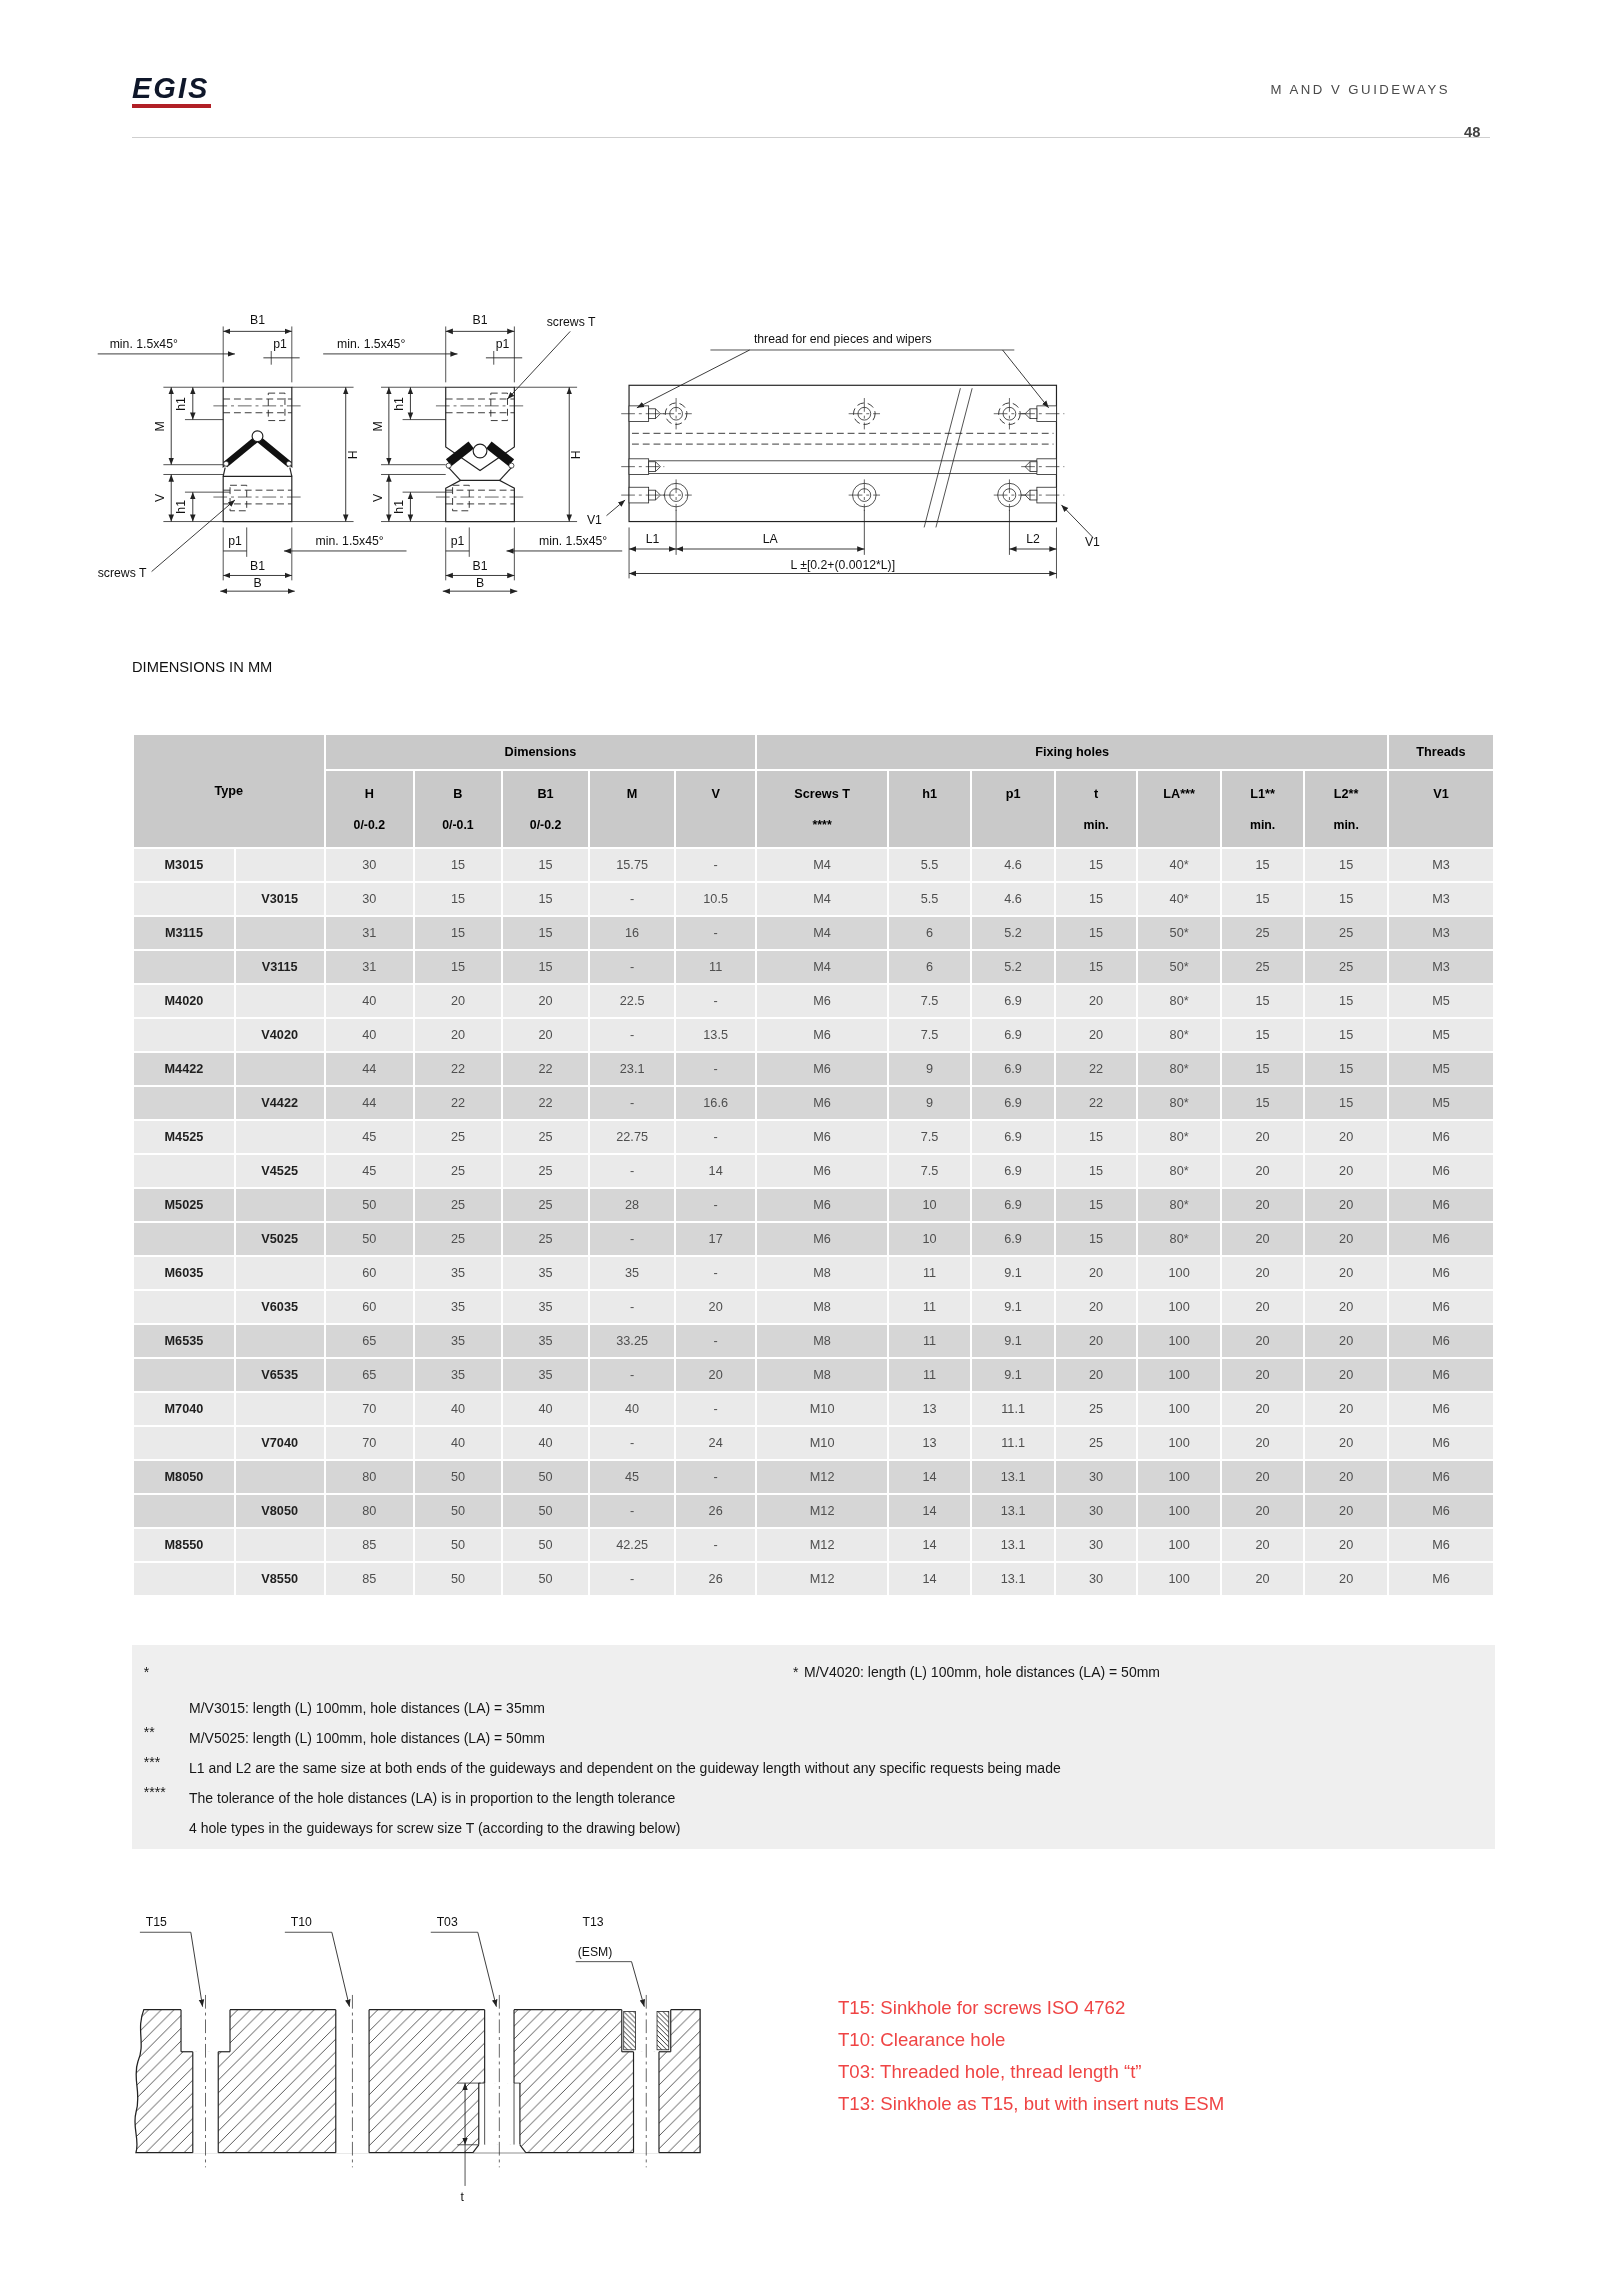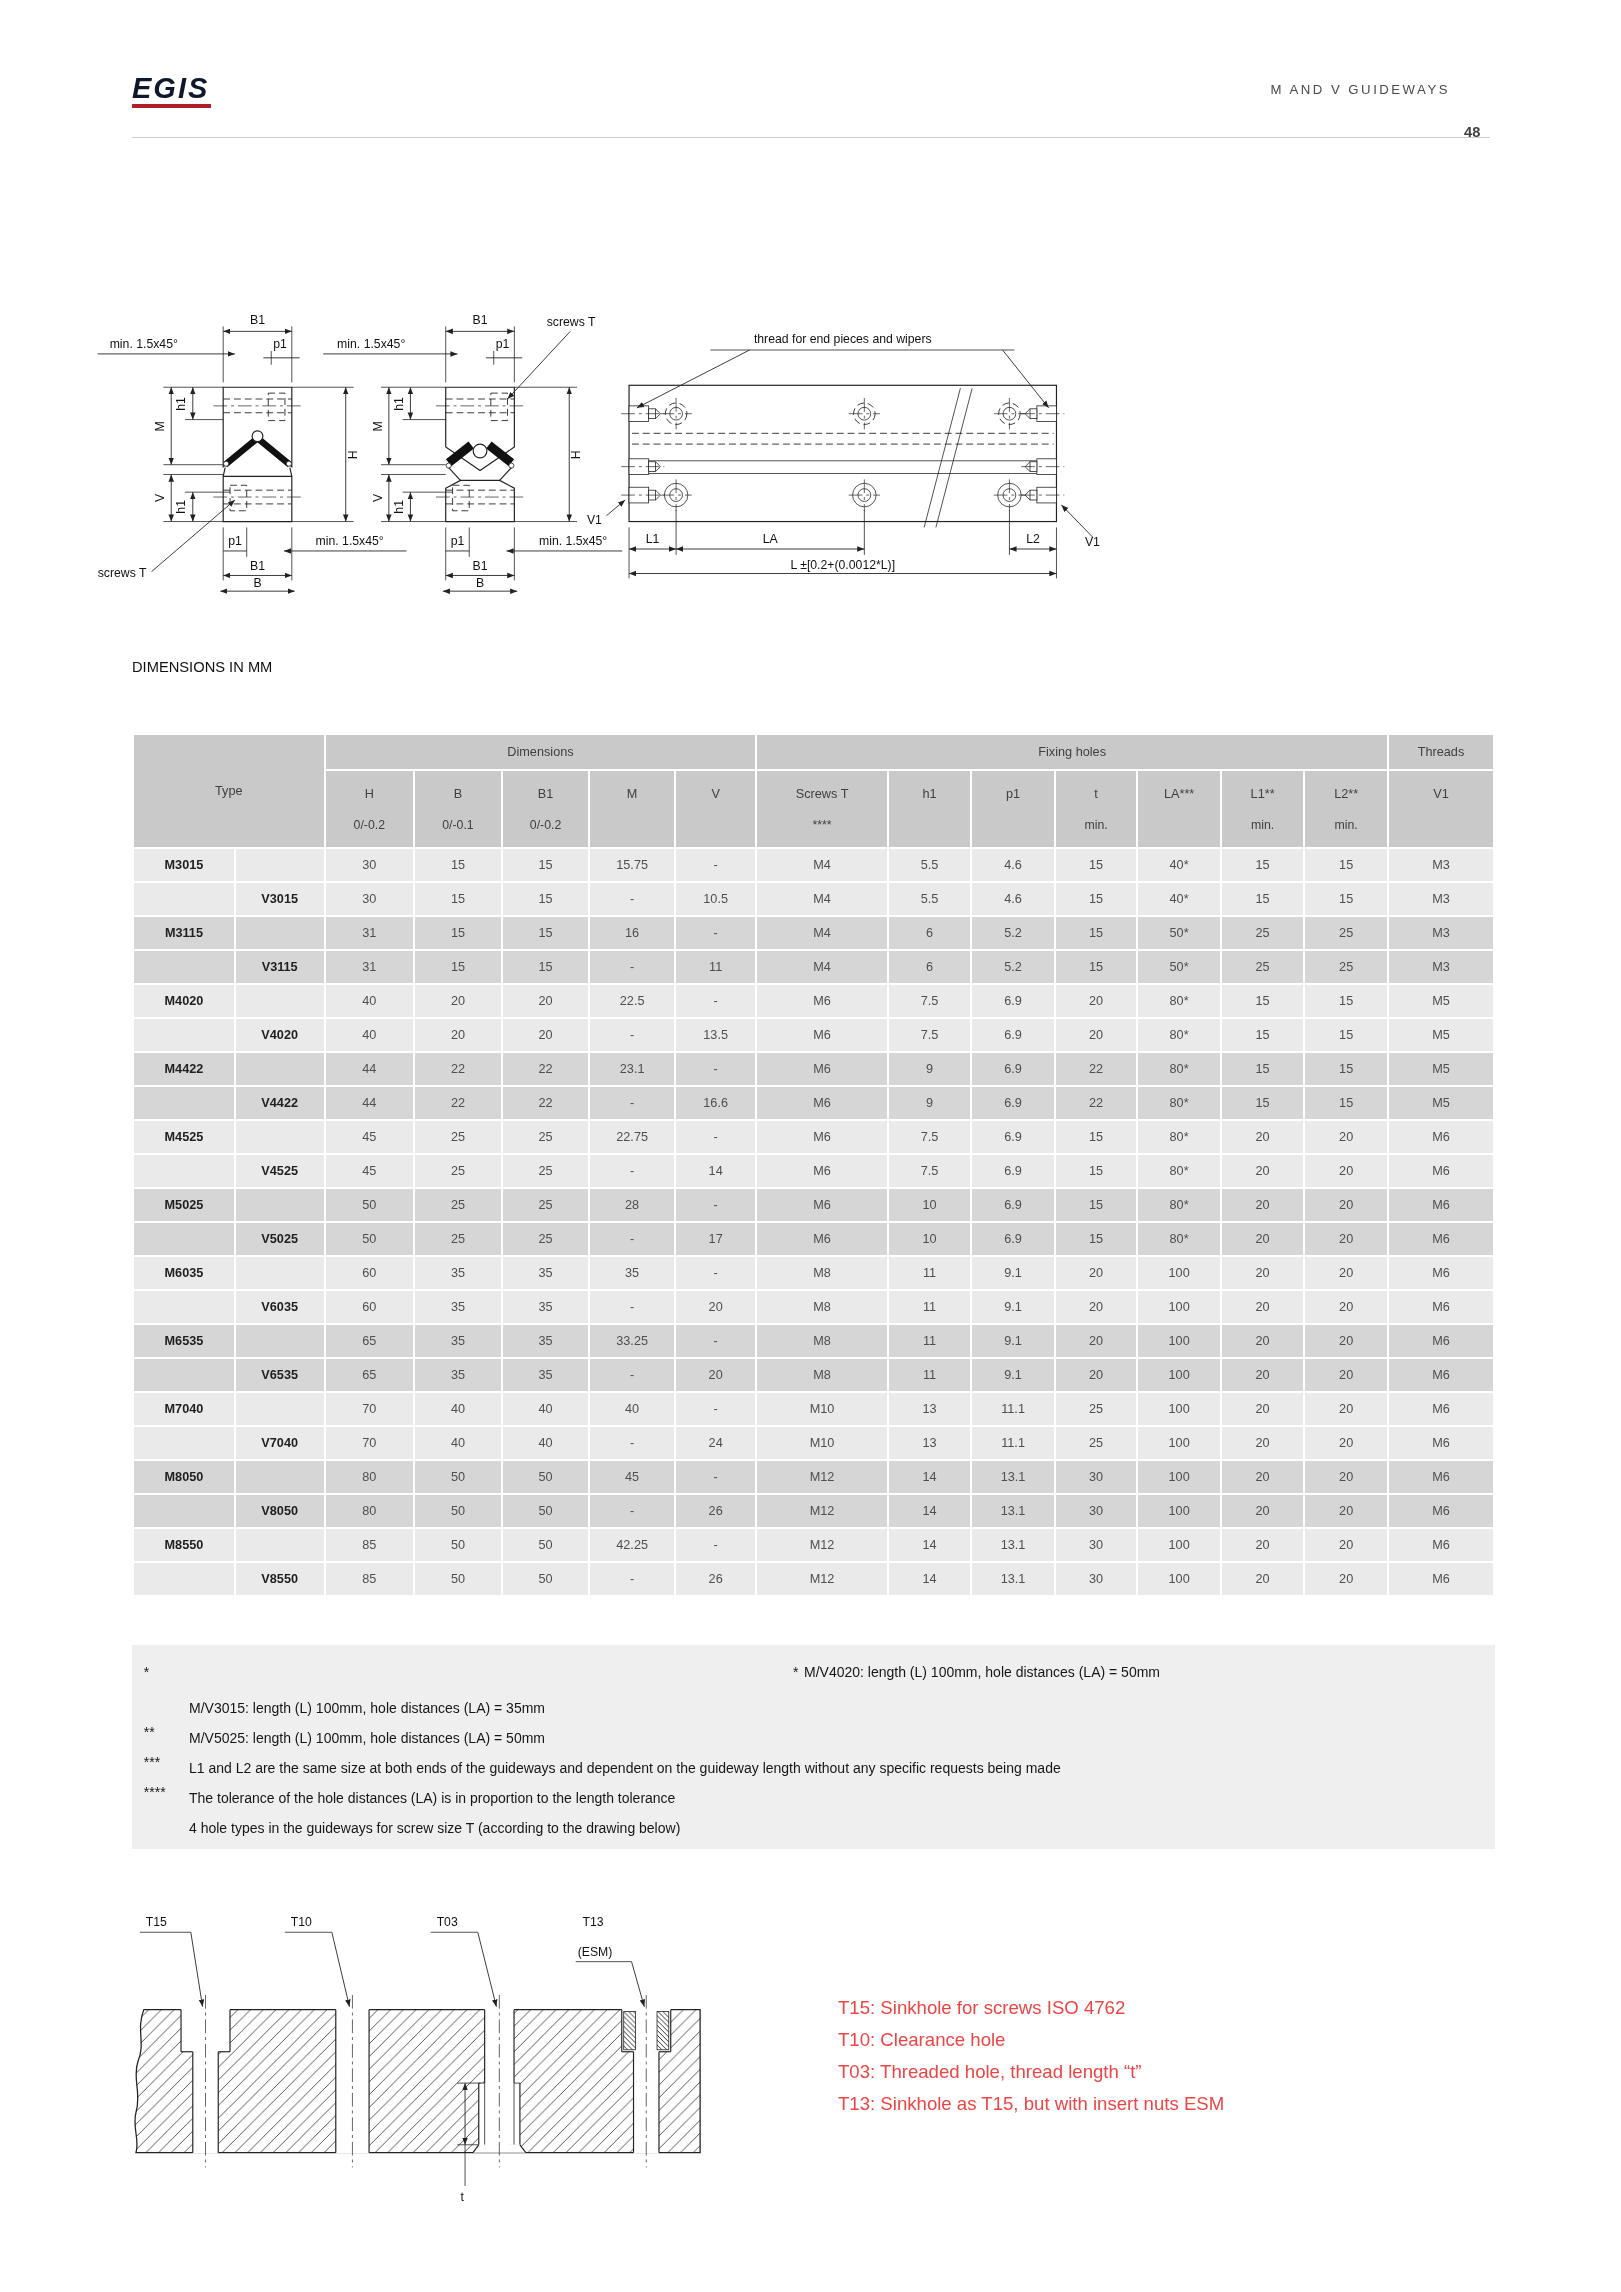--- a/index.html
+++ b/index.html
@@ -25,21 +25,21 @@
   .dim{stroke:#222;stroke-width:0.9;fill:none;}
   .wht{fill:#ffffff;}
 
   
   .section-title{position:absolute;left:132px;top:659px;font-size:14.7px;color:#111;}
 
   
   .dims-table{position:absolute;left:132px;top:733px;border-collapse:separate;border-spacing:2.9px;
         table-layout:fixed;width:1363px;font-size:12.7px;}
   .dims-table th,.dims-table td{padding:0;text-align:center;vertical-align:middle;}
-  .dims-table thead th{background:#c9c9c9;font-weight:normal;color:#404040;}
+  .dims-table thead th{background:#c9c9c9;font-weight:bold;color:#000000;}
   .grp{height:34px;font-size:12.7px;}
   .colhead{height:76px;}
   .cname{height:19.6px;line-height:19.6px;}
   .ctol{height:15.7px;line-height:15.7px;margin-top:13.7px;font-size:12.3px;}
   .typehead{font-size:12.7px;}
   td.cell{height:32px;color:#4f4f4f;}
   td.type-cell{font-weight:bold;color:#1f1f1f;margin-left:40px;}
   .band-light{background:#eaeaea;}
   .band-dark{background:#d6d6d6;}
 

